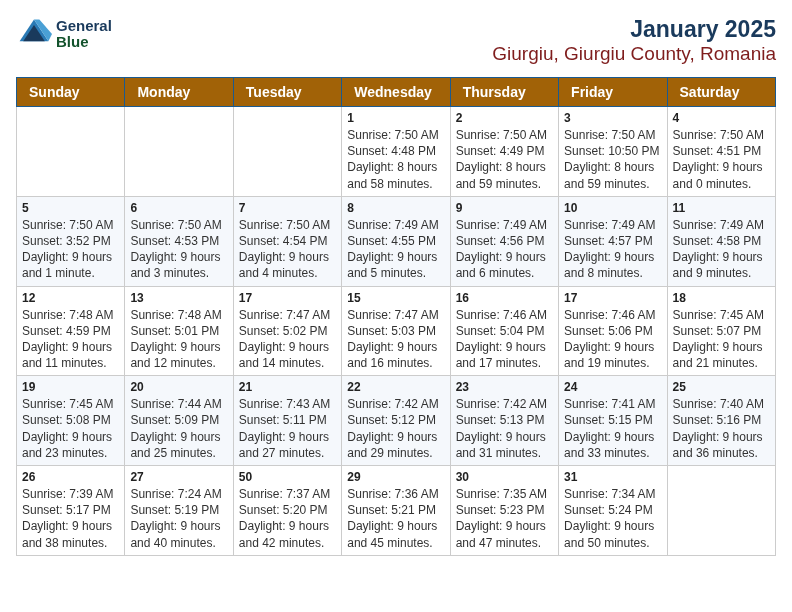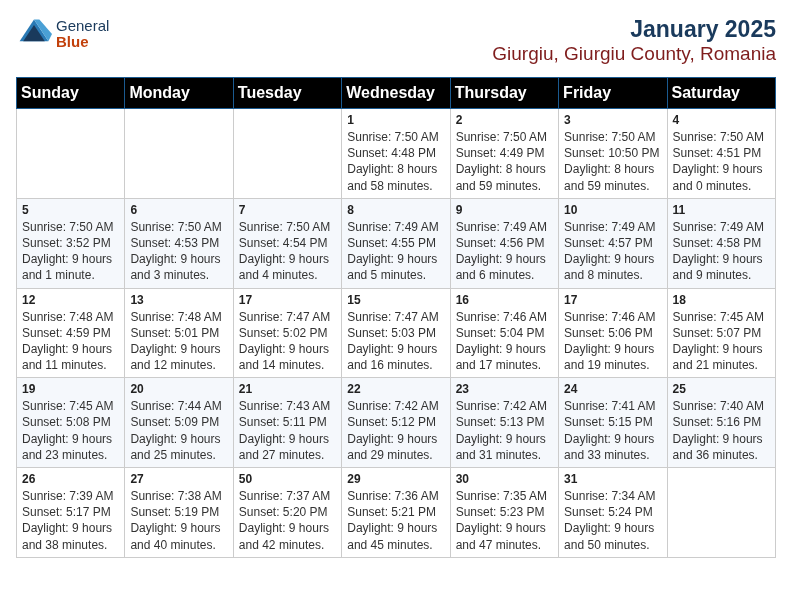--- a/index.html
+++ b/index.html
@@ -21,27 +21,27 @@
       align-items: center;
       gap: 4px;
     }
     .logo-text {
       display: flex;
       flex-direction: column;
       line-height: 1.1;
     }
     .logo-general {
       font-size: 15px;
-      font-weight: normal;
+      font-weight: bold;
       color: #1a3a5c;
     }
     .logo-blue {
       font-size: 15px;
       font-weight: bold;
-      color: #c2410c;
+      color: #14532d;
     }
     .logo-icon {
       width: 36px;
       height: 36px;
     }
     .title-block {
       text-align: right;
     }
     .month-title {
       font-size: 23px;
@@ -51,25 +51,25 @@
     .location {
       font-size: 19px;
       color: #7f1d1d;
     }
     .calendar {
       width: 100%;
       border-collapse: collapse;
       border: 1px solid #ccc;
     }
     .calendar th {
-      background: #000000;
+      background: #a16207;
       color: #fff;
-      font-size: 16px;
-      font-weight: bold;
-      padding: 6px 4px;
+      font-size: 14px;
+      font-weight: bold;
+      padding: 6px 12px;
       text-align: left;
       border: 1px solid #1a5a90;
     }
     .calendar td {
       vertical-align: top;
       padding: 4px 5px;
       border: 1px solid #ccc;
       width: 108px;
       min-height: 80px;
       font-size: 10.5px;
@@ -291,21 +291,21 @@
       </tr>
       <tr>
         <td>
           <div class="day-number">26</div>
           <div class="cell-content">Sunrise: 7:39 AM
 Sunset: 5:17 PM
 Daylight: 9 hours and 38 minutes.</div>
         </td>
         <td>
           <div class="day-number">27</div>
-          <div class="cell-content">Sunrise: 7:38 AM
+          <div class="cell-content">Sunrise: 7:24 AM
 Sunset: 5:19 PM
 Daylight: 9 hours and 40 minutes.</div>
         </td>
         <td>
           <div class="day-number">50</div>
           <div class="cell-content">Sunrise: 7:37 AM
 Sunset: 5:20 PM
 Daylight: 9 hours and 42 minutes.</div>
         </td>
         <td>

